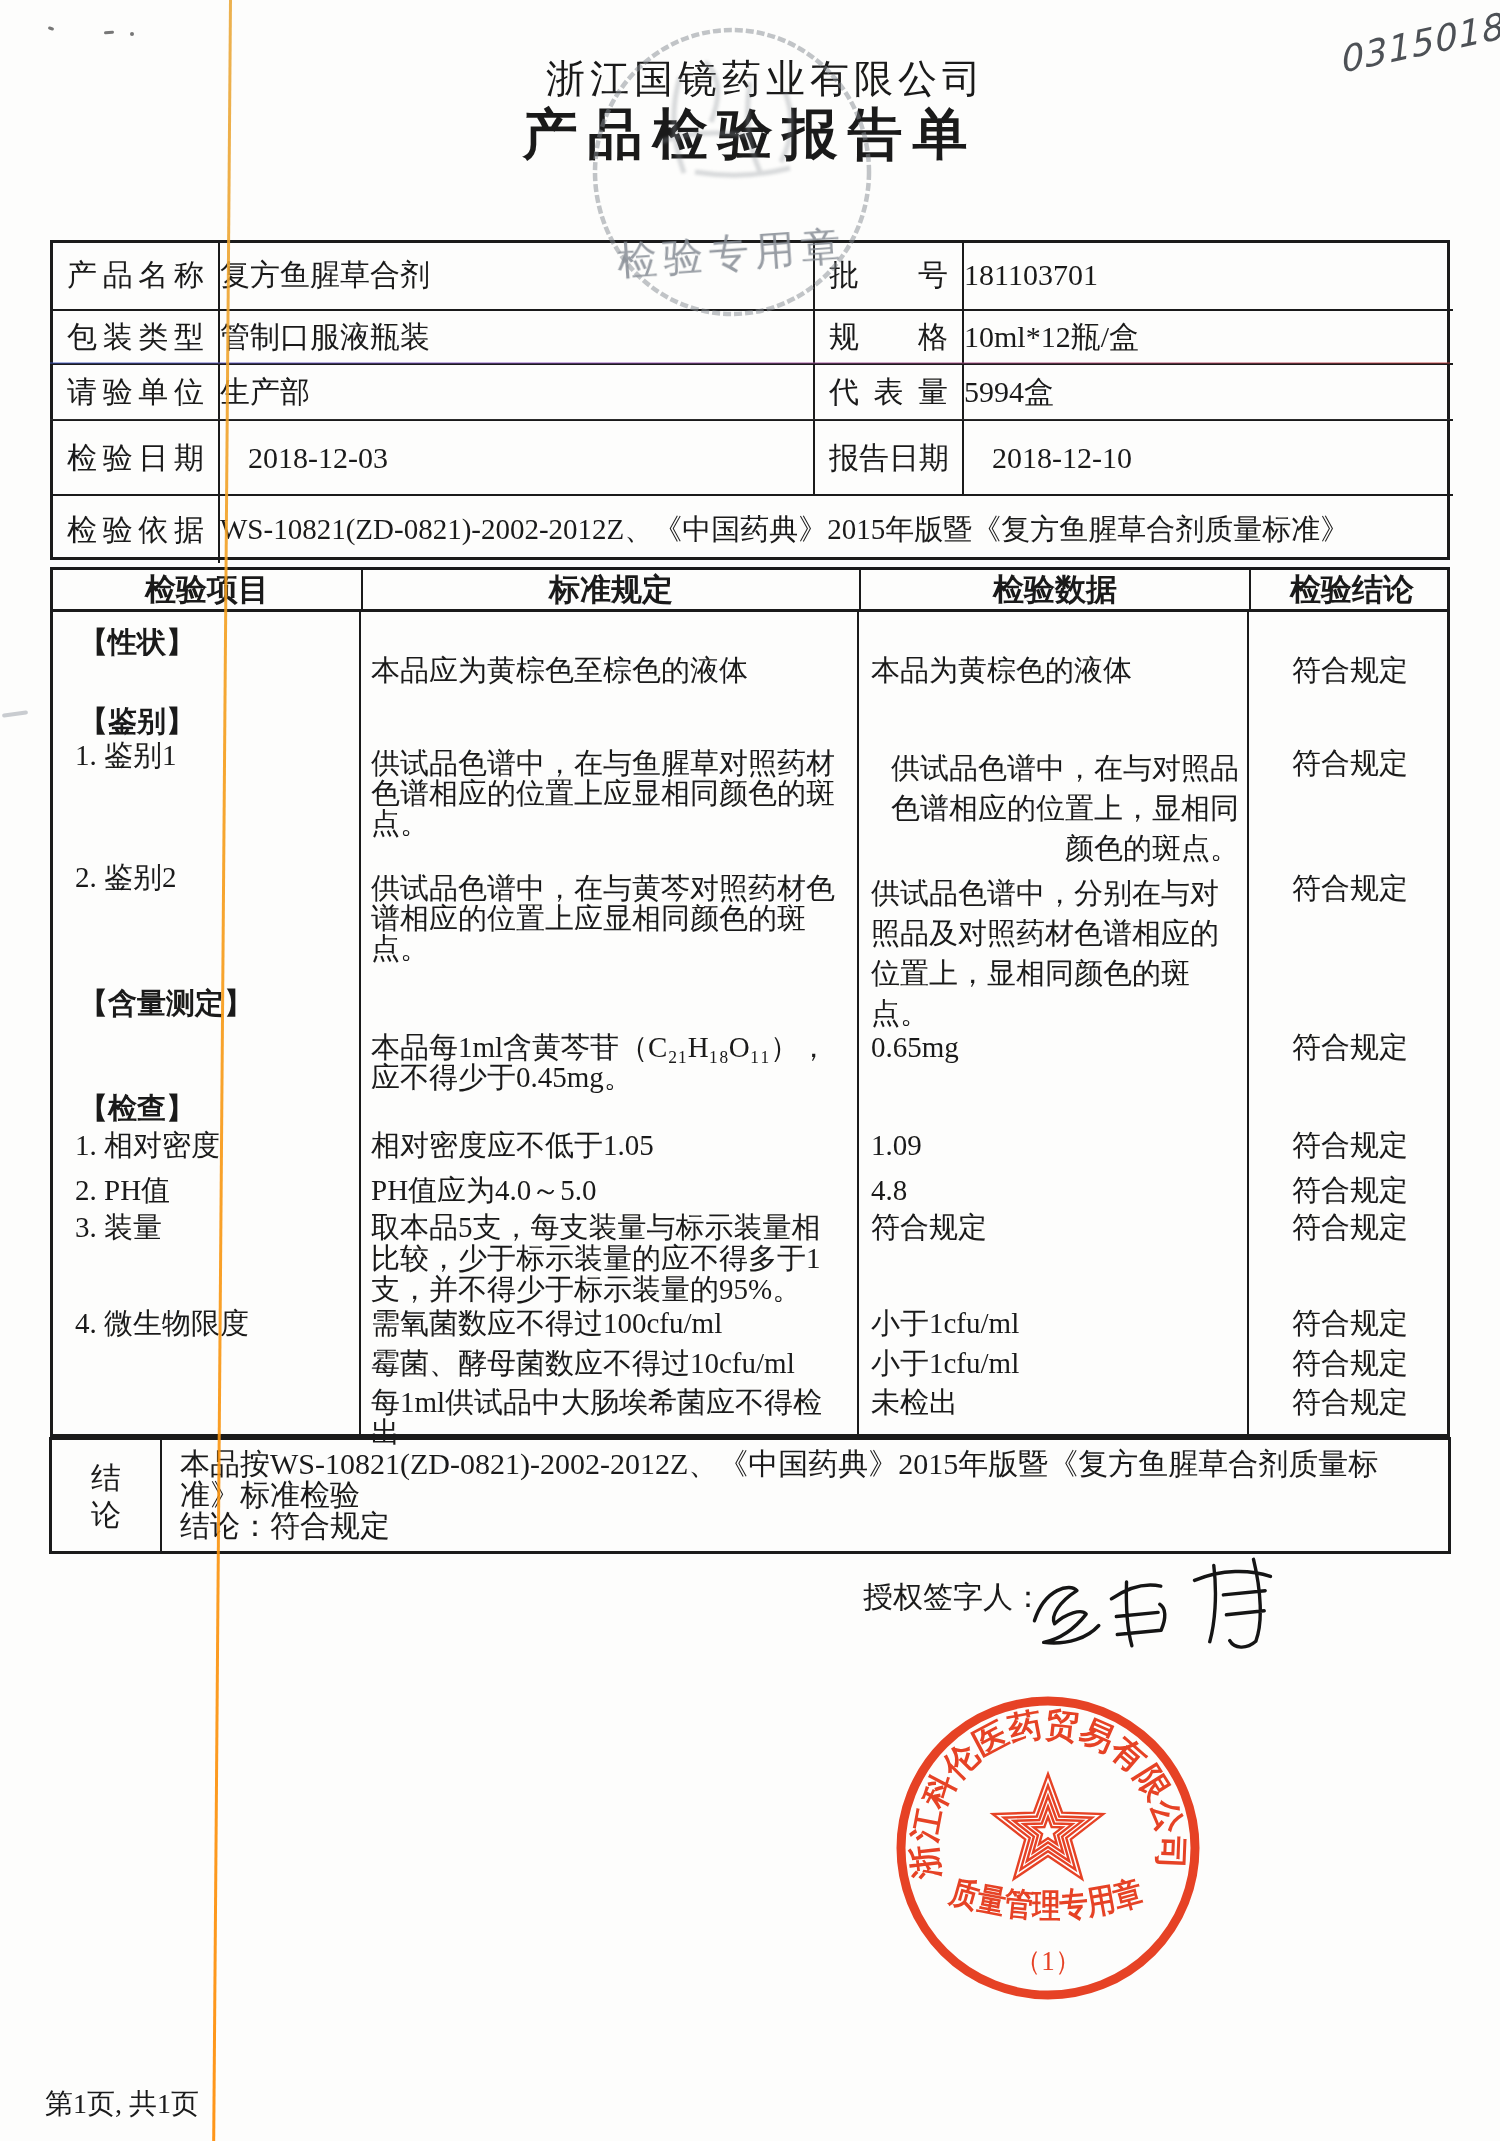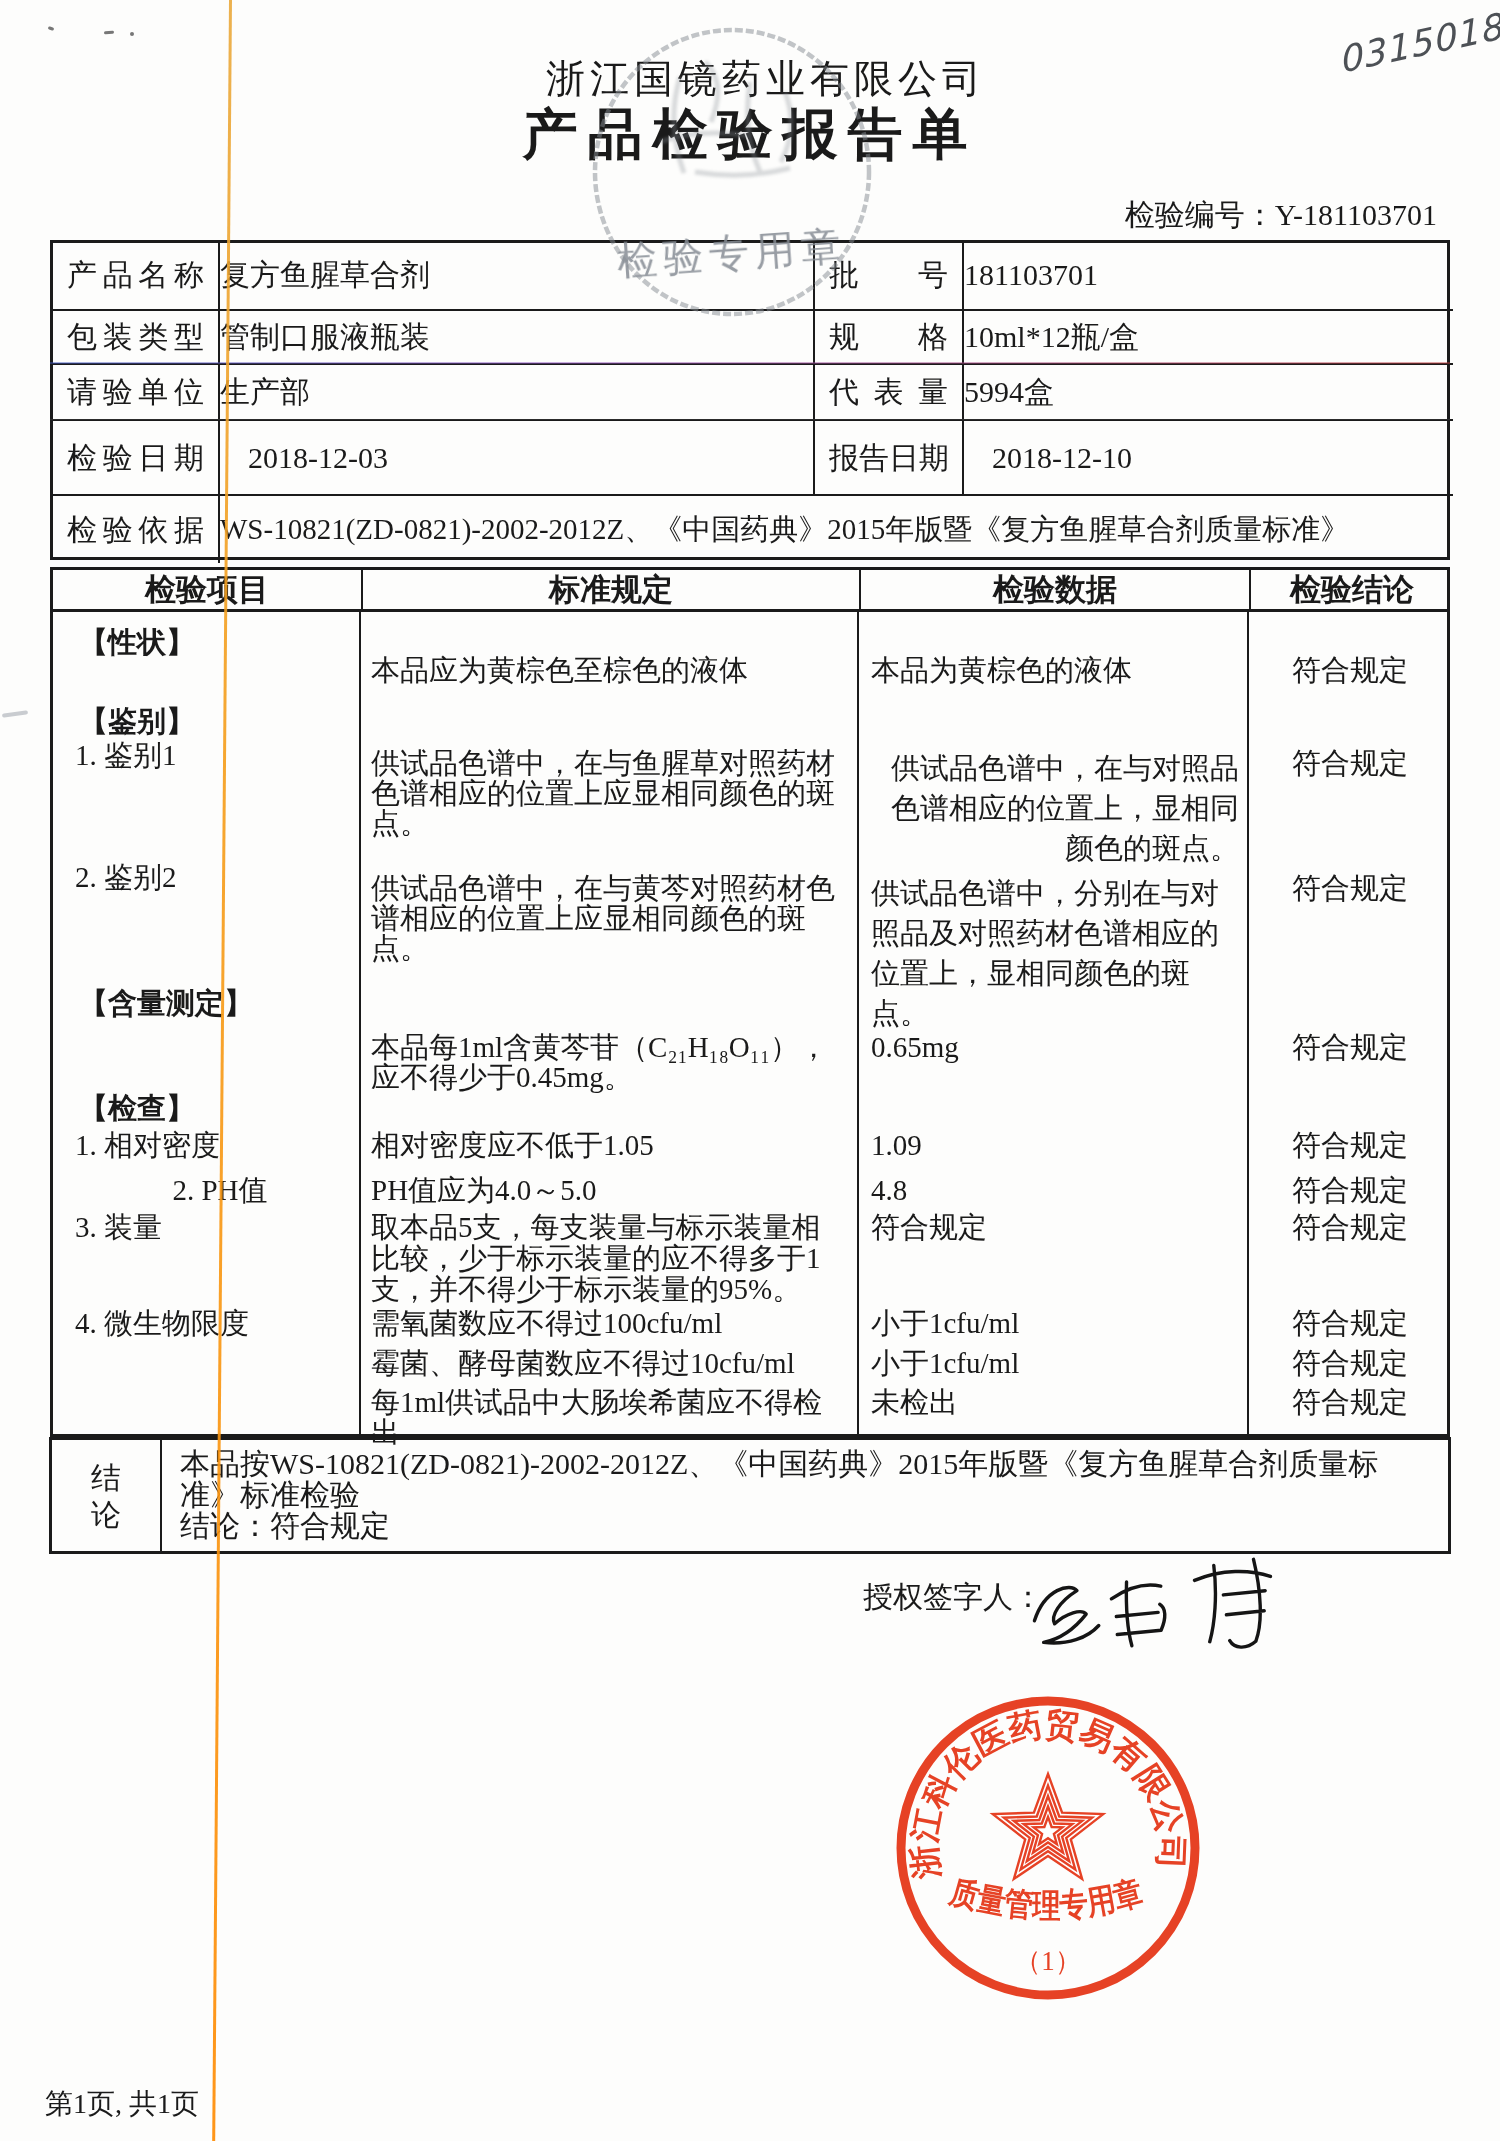--- a/index.html
+++ b/index.html
@@ -105,23 +105,20 @@
         </filter>
     </defs>
     <ellipse cx="147" cy="150" rx="137" ry="142" fill="none" stroke="#868c92" stroke-width="4.5" stroke-dasharray="8 3" opacity="0.5"></ellipse>
     <g stroke="#8a9097" stroke-width="5" fill="none" opacity="0.32" filter="url(#blur1)">
       <path d="M95,55 q-14,46 4,96 M120,40 q22,20 6,60 M165,60 q-8,50 10,90 M200,70 q14,36 -4,70 M75,120 q40,-14 90,-6 M110,150 q50,8 95,-4"></path>
     </g>
     <path d="M72,198 H228" stroke="#8d939b" stroke-width="4" stroke-dasharray="14 8" opacity="0.45" filter="url(#blur2)"></path>
     <text x="147" y="245" text-anchor="middle" font-size="40" letter-spacing="6" fill="#878d95" opacity="0.85" filter="url(#blur2)" transform="rotate(-4 147 233)" font-family="Liberation Serif,serif">检验专用章</text>
   </svg>
 
-  <div class="report-no">
-    <span>检验编号：</span><span>Y-181103701</span>
-  </div>
 
   <div class="t1">
     <div class="lbl lh66">产品名称</div>
     <div class="val lh66 bl">复方鱼腥草合剂</div>
     <div class="lbl lh66 bl">批号</div>
     <div class="val lh66 bl">181103701</div>
 
     <div class="lbl lh54 bt">包装类型</div>
     <div class="val lh54 bt bl">管制口服液瓶装</div>
     <div class="lbl lh54 bt bl">规格</div>
@@ -175,21 +172,21 @@
     <div class="tb td" style="top:420px;">0.65mg</div>
     <div class="tb tk" style="top:420px;">符合规定</div>
 
     <div class="tb ti sec" style="top:481px;">【检查】</div>
 
     <div class="tb tin" style="top:518px;">1. 相对密度</div>
     <div class="tb ts" style="top:518px;">相对密度应不低于1.05</div>
     <div class="tb td" style="top:518px;">1.09</div>
     <div class="tb tk" style="top:518px;">符合规定</div>
 
-    <div class="tb tin" style="top:563px;text-align:center;">2. PH值</div>
+    <div class="tb tin" style="top:563px;">2. PH值</div>
     <div class="tb ts" style="top:563px;">PH值应为4.0～5.0</div>
     <div class="tb td" style="top:563px;">4.8</div>
     <div class="tb tk" style="top:563px;">符合规定</div>
 
     <div class="tb tin" style="top:600px;">3. 装量</div>
     <div class="tb ts" style="top:600px;line-height:31px;">取本品5支，每支装量与标示装量相比较，少于标示装量的应不得多于1支，并不得少于标示装量的95%。</div>
     <div class="tb td" style="top:600px;">符合规定</div>
     <div class="tb tk" style="top:600px;">符合规定</div>
 
     <div class="tb tin" style="top:696px;">4. 微生物限度</div>

